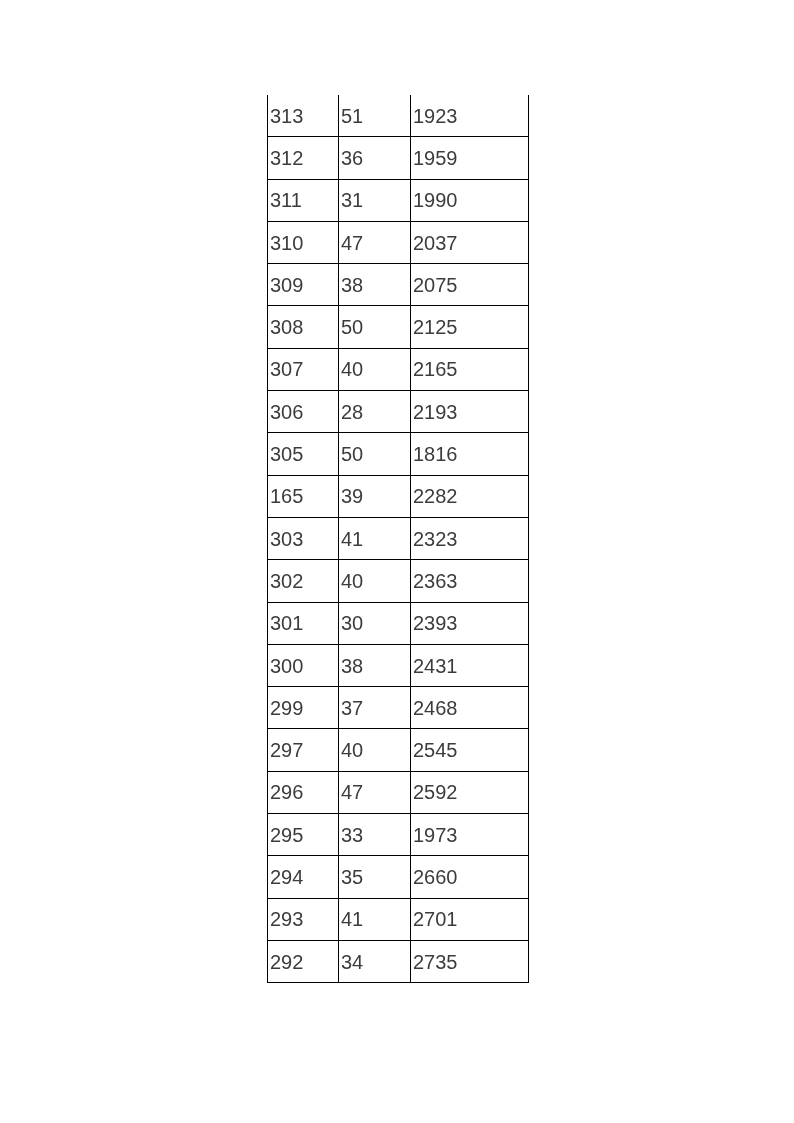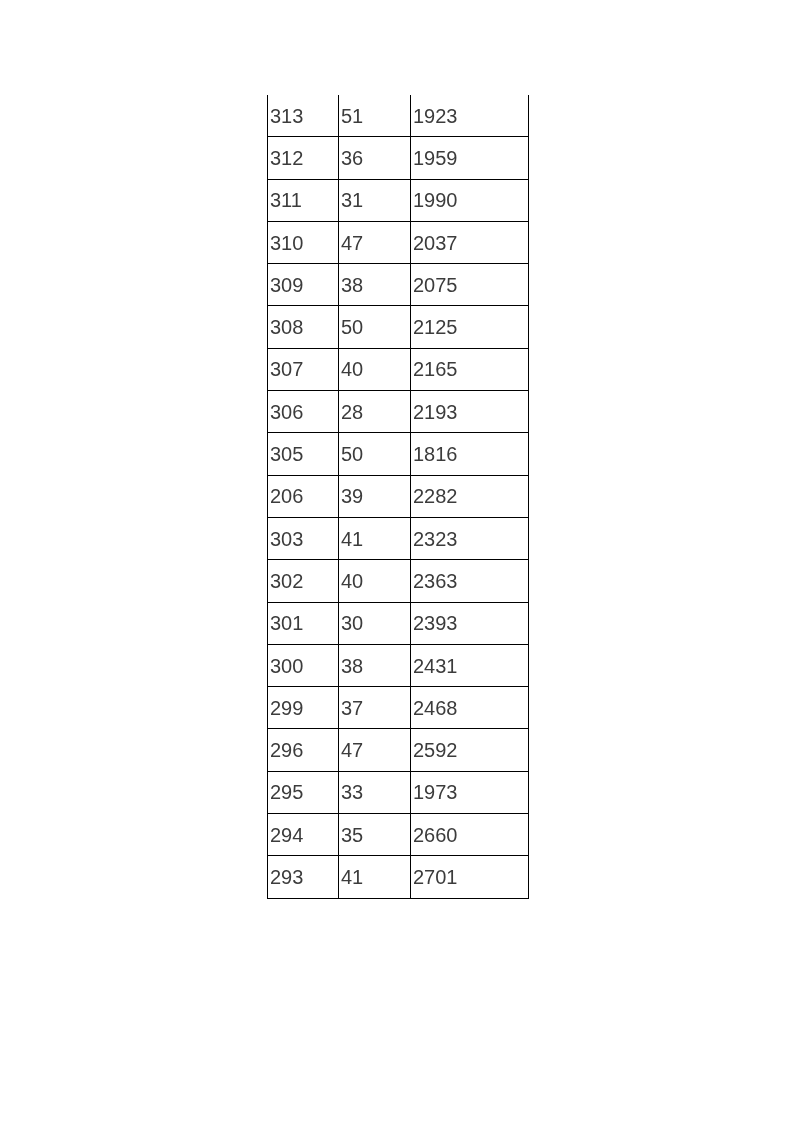--- a/index.html
+++ b/index.html
@@ -93,21 +93,21 @@
           <td>306</td>
           <td>28</td>
           <td>2193</td>
         </tr>
         <tr>
           <td>305</td>
           <td>50</td>
           <td>1816</td>
         </tr>
         <tr>
-          <td>206</td>
+          <td>165</td>
           <td>39</td>
           <td>2282</td>
         </tr>
         <tr>
           <td>303</td>
           <td>41</td>
           <td>2323</td>
         </tr>
         <tr>
           <td>302</td>
@@ -123,34 +123,44 @@
           <td>300</td>
           <td>38</td>
           <td>2431</td>
         </tr>
         <tr>
           <td>299</td>
           <td>37</td>
           <td>2468</td>
         </tr>
         <tr>
+          <td>297</td>
+          <td>40</td>
+          <td>2545</td>
+        </tr>
+        <tr>
           <td>296</td>
           <td>47</td>
           <td>2592</td>
         </tr>
         <tr>
           <td>295</td>
           <td>33</td>
           <td>1973</td>
         </tr>
         <tr>
           <td>294</td>
           <td>35</td>
           <td>2660</td>
         </tr>
         <tr>
           <td>293</td>
           <td>41</td>
           <td>2701</td>
         </tr>
+        <tr>
+          <td>292</td>
+          <td>34</td>
+          <td>2735</td>
+        </tr>
       </tbody>
   </table>
 </div>
 
 </body></html>

